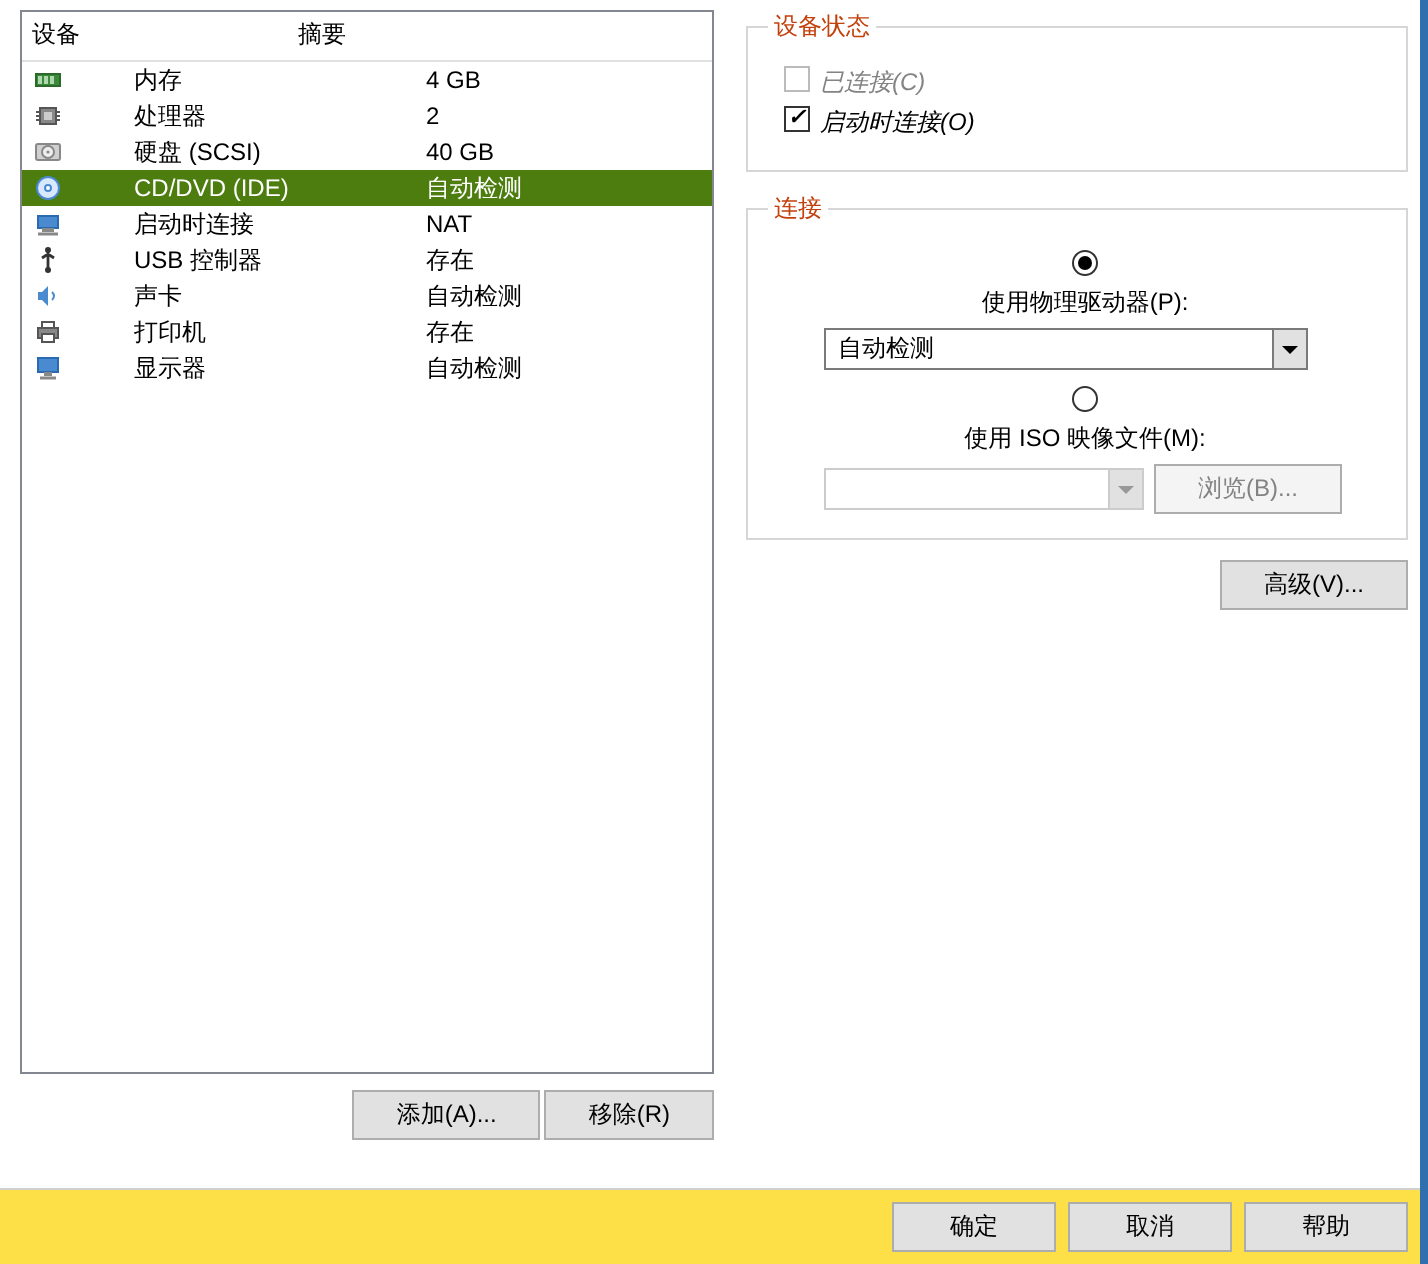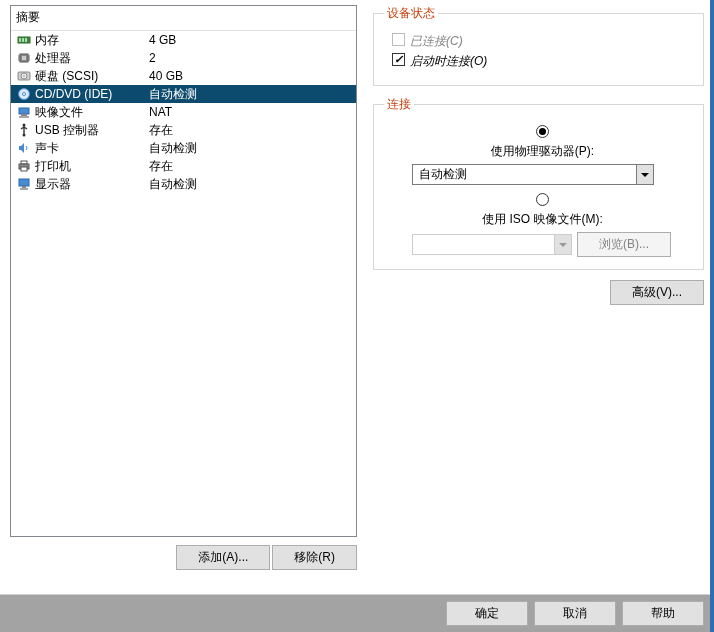--- a/index.html
+++ b/index.html
@@ -3,22 +3,22 @@
   <meta charset="utf-8">
   <style>
     * { box-sizing: border-box; margin: 0; padding: 0; font-family: "Microsoft YaHei", "Segoe UI", Tahoma, sans-serif; font-size: 12px; }
     body { background: #fff; width: 714px; height: 632px; overflow: hidden; position: relative; }
     .main-area { display: flex; height: 588px; }
     .left-panel { width: 365px; padding: 5px 8px 5px 10px; display: flex; flex-direction: column; }
     .right-panel { flex: 1; padding: 5px 10px 5px 8px; }
     .device-list { border: 1px solid #828790; height: 532px; overflow: auto; background: #fff; }
     .device-header { display: flex; padding: 3px 5px 4px 5px; border-bottom: 1px solid #e0e0e0; }
     .device-header span:first-child { width: 133px; }
-    .device-row { display: flex; align-items: center; padding: 1px 5px 1px 5px; height: 18px; cursor: default; }
-    .device-row.selected { background: #0c4a6e; color: #fff; }
+    .device-row { display: flex; align-items: center; padding: 1px 5px 1px 5px; height: 18px; cursor: default; gap: 32px; }
+    .device-row.selected { background: #4d7c0f; color: #fff; }
     .device-row .icon { width: 16px; height: 16px; margin-right: 3px; display: inline-flex; align-items: center; justify-content: center; }
     .device-row .name { width: 114px; }
     .left-buttons { display: flex; justify-content: flex-end; gap: 2px; margin-top: 8px; }
     .btn { background: #e1e1e1; border: 1px solid #adadad; padding: 3px 21px; min-width: 82px; cursor: pointer; }
     .btn.disabled { color: #838383; background: #f4f4f4; cursor: default; }
     fieldset { border: 1px solid #d6d6d6; margin-bottom: 10px; padding: 8px 10px 12px 10px; }
     legend { padding: 0 3px; color: #c2410c; }
     .checkbox-row { display: flex; align-items: flex-start; margin: 3px 0 3px 8px; gap: 5px; font-style: italic; }
     .checkbox { width: 13px; height: 13px; border: 1px solid #333; display: inline-flex; align-items: center; justify-content: center; background: #fff; }
     .checkbox.disabled { border-color: #bbb; }
@@ -29,32 +29,33 @@
     .combo { display: flex; margin: 3px 0 8px 28px; width: 242px; }
     .combo-field { flex: 1; border: 1px solid #7a7a7a; background: #fff; padding: 2px 6px; height: 21px; display: flex; align-items: center; }
     .combo-arrow { width: 17px; border: 1px solid #7a7a7a; border-left: none; background: #e1e1e1; display: flex; align-items: center; justify-content: center; }
     .combo-arrow::after { content: ""; border-left: 4px solid transparent; border-right: 4px solid transparent; border-top: 4px solid #000; }
     .combo.disabled .combo-field { color: #838383; border-color: #cccccc; }
     .combo.disabled .combo-arrow { border-color: #cccccc; }
     .combo.disabled .combo-arrow::after { border-top-color: #999; }
     .iso-row { display: flex; margin: 3px 0 0 28px; gap: 5px; align-items: center; }
     .iso-row .combo { margin: 0; width: 160px; }
     .advanced-row { display: flex; justify-content: flex-end; margin-top: 8px; }
-    .bottom-bar { position: absolute; bottom: 0; left: 0; right: 0; height: 38px; background: #a3a3a3; border-top: 1px solid #d0d0d0; display: flex; justify-content: flex-end; align-items: center; padding-right: 10px; gap: 6px; }
+    .bottom-bar { position: absolute; bottom: 0; left: 0; right: 0; height: 38px; background: #fde047; border-top: 1px solid #d0d0d0; display: flex; justify-content: flex-end; align-items: center; padding-right: 10px; gap: 6px; }
     .watermark { position: absolute; bottom: 14px; right: 18px; color: #d9d9d9; font-size: 13px; pointer-events: none; letter-spacing: 0.3px; font-style: italic; }
     .disabled-text { color: #838383; }
     .right-edge { position: absolute; right: 0; top: 0; width: 4px; height: 100%; background: #2f6fb0; }
   </style>
 </head>
 <body>
 
 <div class="main-area">
   <div class="left-panel">
     <div class="device-list">
       <div class="device-header">
+        <span>设备</span>
         <span>摘要</span>
       </div>
       <div id="device-rows">
           <div class="device-row">
             <span class="icon">
               <svg width="14" height="14" viewBox="0 0 14 14">
                 <rect x="1" y="4" width="12" height="6" fill="#3a8a3a" stroke="#2a6a2a"></rect>
                 <rect x="2" y="5" width="2" height="4" fill="#b0d8b0"></rect>
                 <rect x="5" y="5" width="2" height="4" fill="#b0d8b0"></rect>
                 <rect x="8" y="5" width="2" height="4" fill="#b0d8b0"></rect>
@@ -101,21 +102,21 @@
             <span>自动检测</span>
           </div>
           <div class="device-row">
             <span class="icon">
               <svg width="14" height="14" viewBox="0 0 14 14">
                 <rect x="2" y="3" width="10" height="6" fill="#4a8ad0" stroke="#2a6ab0"></rect>
                 <rect x="4" y="9" width="6" height="2" fill="#888"></rect>
                 <line x1="2" y1="12" x2="12" y2="12" stroke="#888" stroke-width="1.5"></line>
               </svg>
             </span>
-            <span class="name">映像文件</span>
+            <span class="name">启动时连接</span>
             <span>NAT</span>
           </div>
           <div class="device-row">
             <span class="icon">
               <svg width="14" height="14" viewBox="0 0 14 14">
                 <path d="M7 2 L7 11 M7 4 L4 6 M7 4 L10 6" stroke="#333" stroke-width="1.4" fill="none"></path>
                 <circle cx="7" cy="2" r="1.5" fill="#333"></circle>
                 <circle cx="7" cy="12" r="1.5" fill="#333"></circle>
               </svg>
             </span>

